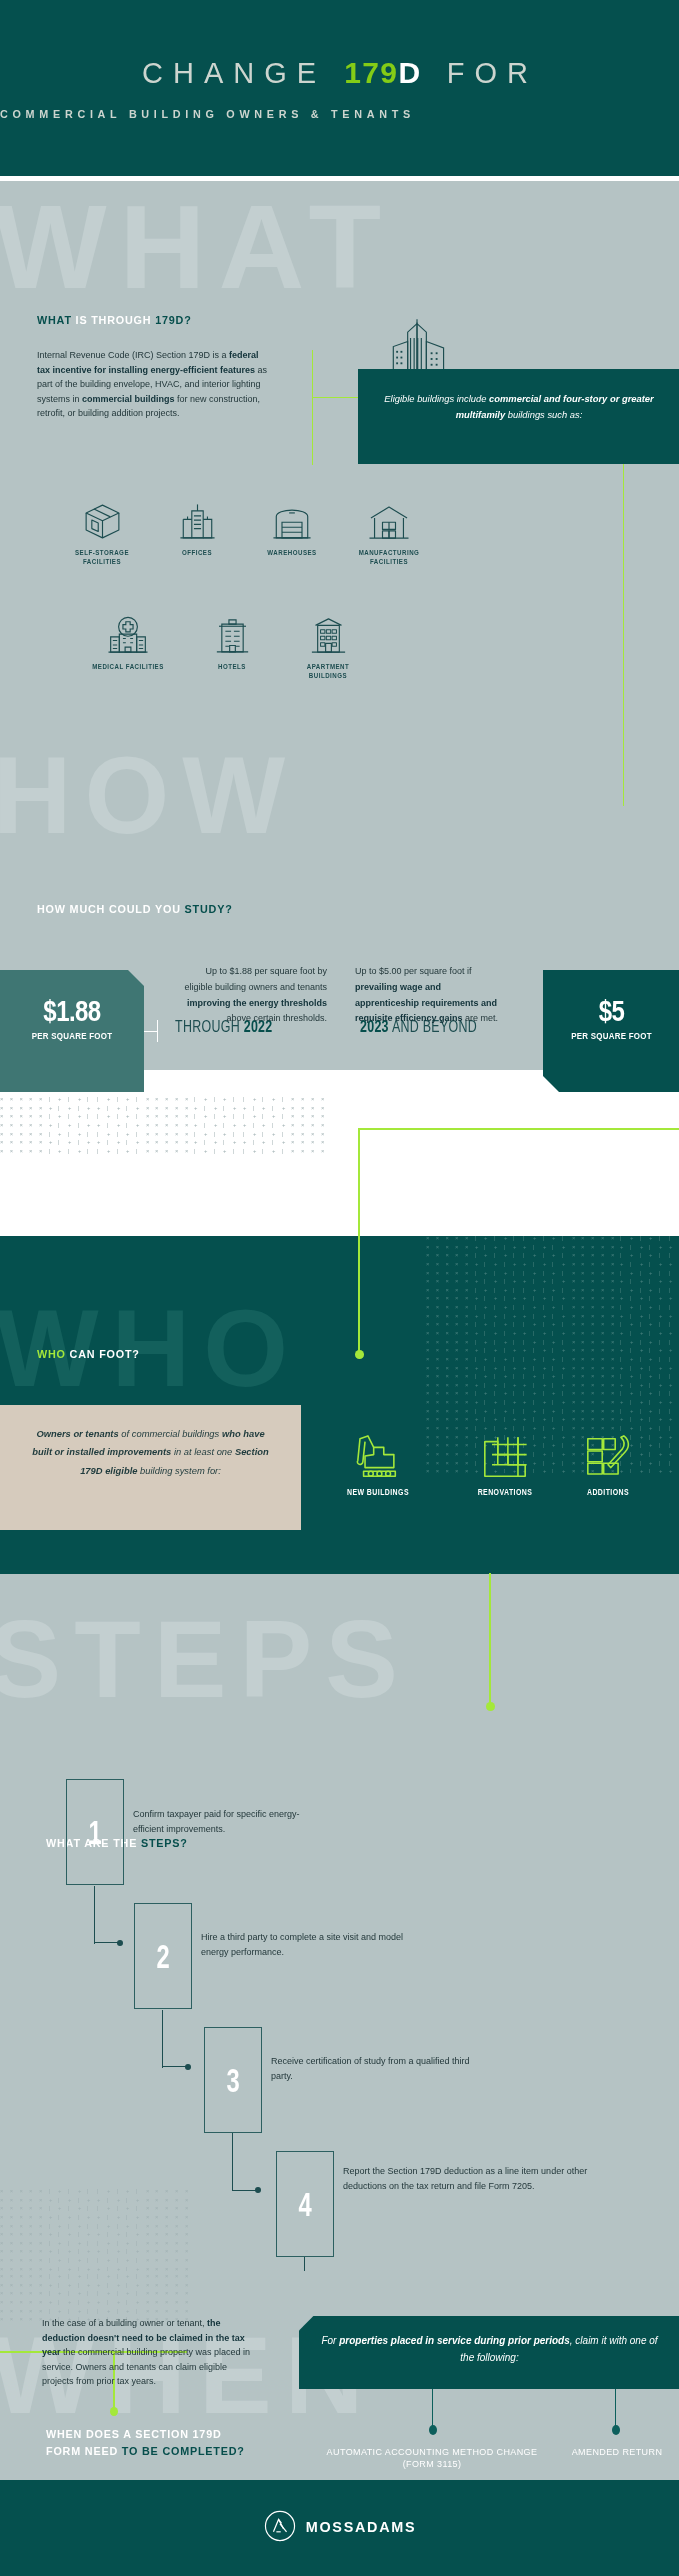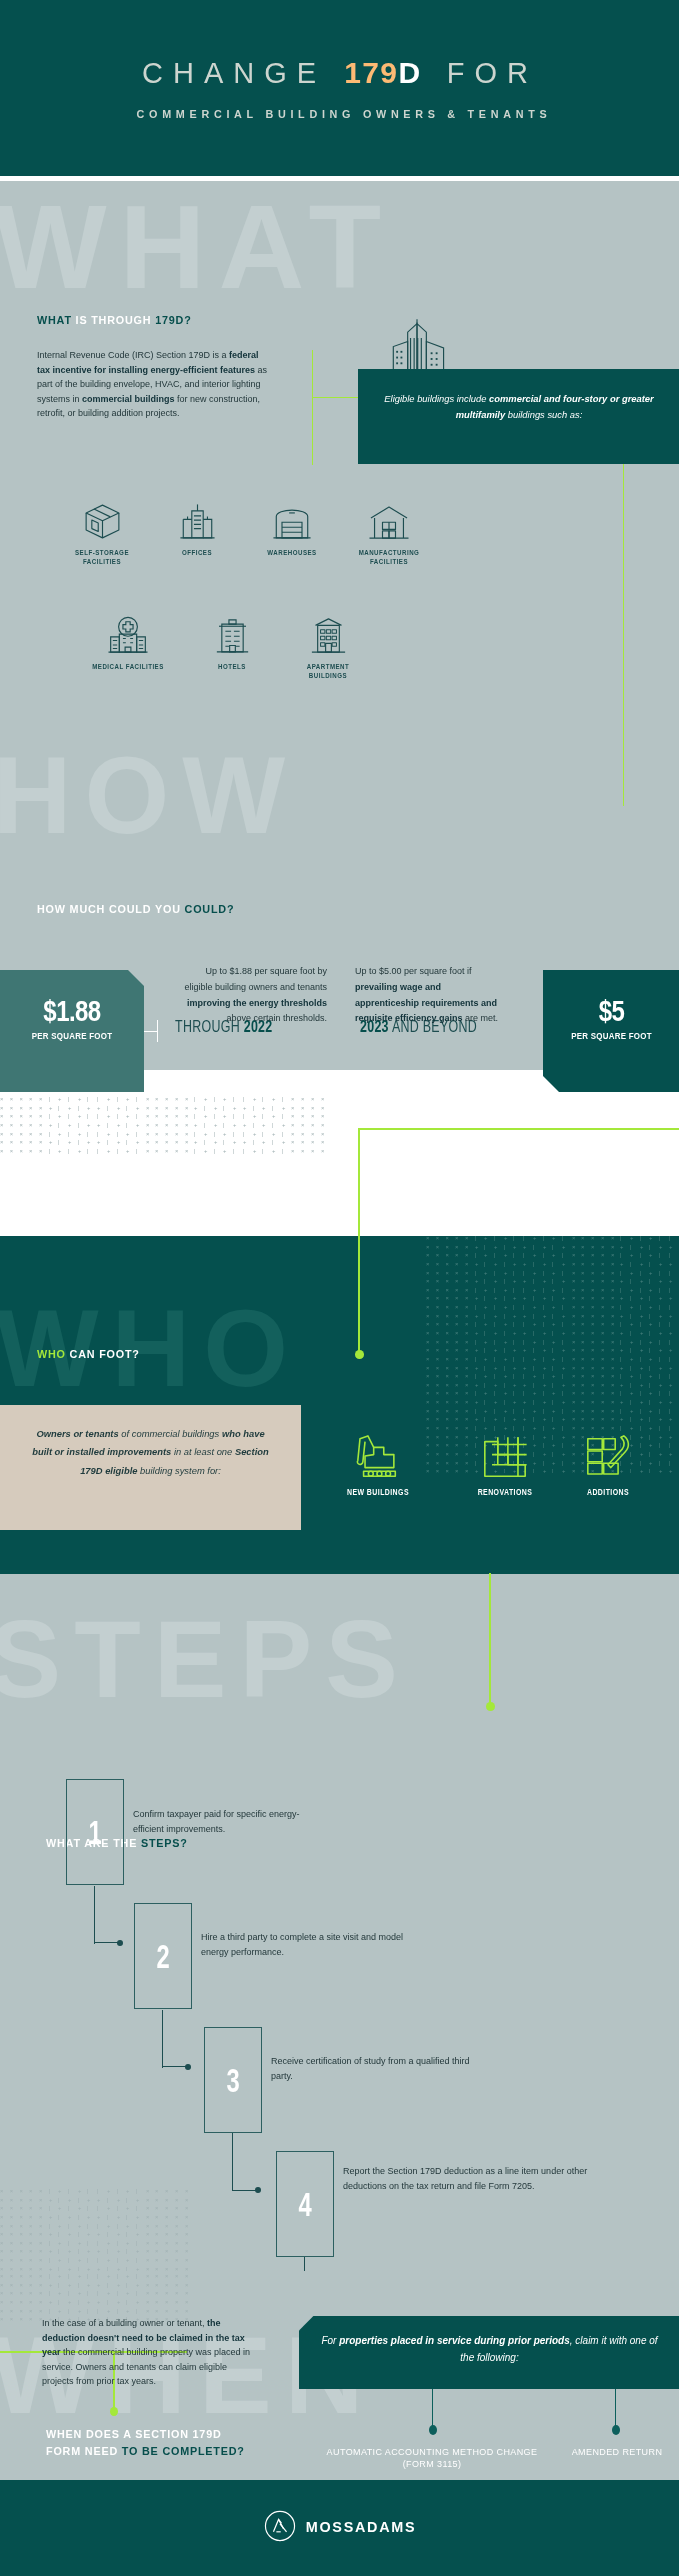--- a/index.html
+++ b/index.html
@@ -17,27 +17,26 @@
   
   .header {
     position:absolute; left:0; top:0; width:680px; height:176px;
     background:#05504e;
   }
   .hdr-line1 {
     position:absolute; left:0; top:56px; width:680px; text-align:center;
     font-size:29px; font-weight:300; letter-spacing:10px; color:#cdd5cf;
     white-space:nowrap;
   }
-  .hdr-line1 .num { font-weight:800; color:#fdba74; letter-spacing:1.4px; font-size:30px;margin-top:28px; }
+  .hdr-line1 .num { font-weight:800; color:#84cc16; letter-spacing:1.4px; font-size:30px;margin-top:28px; }
   .hdr-line1 .dee { font-weight:800; color:#ffffff; letter-spacing:8.6px; font-size:30px;}
   .hdr-line2 {
-    position:absolute; left:0; top:108px; width:680px; text-align:center;
+    position:absolute; left:0; top:108px; width:680px; 
     font-size:10.8px; font-weight:700; letter-spacing:4.7px; color:#cdd5cf;
     white-space:nowrap;
-    padding-left:8px;
   }
 
   
   .band-grey  { position:absolute; left:0; width:680px; background:#b5c3c4; }
   .band-teal  { position:absolute; left:0; width:680px; background:#05504e; }
 
   
   .ghost {
     position:absolute; font-weight:800; line-height:1;
     letter-spacing:13px; white-space:nowrap; user-select:none;
@@ -329,21 +328,21 @@
         <path d="M23 38 L31 38 L31 50 L23 50 Z"></path>
         <path d="M4 50 L50 50"></path>
       </svg>
     </div>
     <div class="cap">APARTMENT BUILDINGS</div>
   </div>
 
   <div class="ghost ghost-light" style="left:-7.2px; top:741px; font-size:109px;">HOW</div>
 
   <div class="eyebrow" style="left:37px; top:903px;">
-    <span>HOW MUCH COULD YOU </span><span class="hl-teal">COULD?</span>
+    <span>HOW MUCH COULD YOU </span><span class="hl-teal">STUDY?</span>
   </div>
 
   <div class="tl-rule" style="left:0px; top:1031px; width:158px;"></div>
   <div class="tl-tick" style="left:157px; top:1020px; height:21.6px;"></div>
 
   <div class="era" style="left:175px; top:1016px;">
     <span>THROUGH </span><b>2022</b>
   </div>
   <div class="era" style="left:360px; top:1016px;">
     <b>2023</b><span> AND BEYOND</span>

